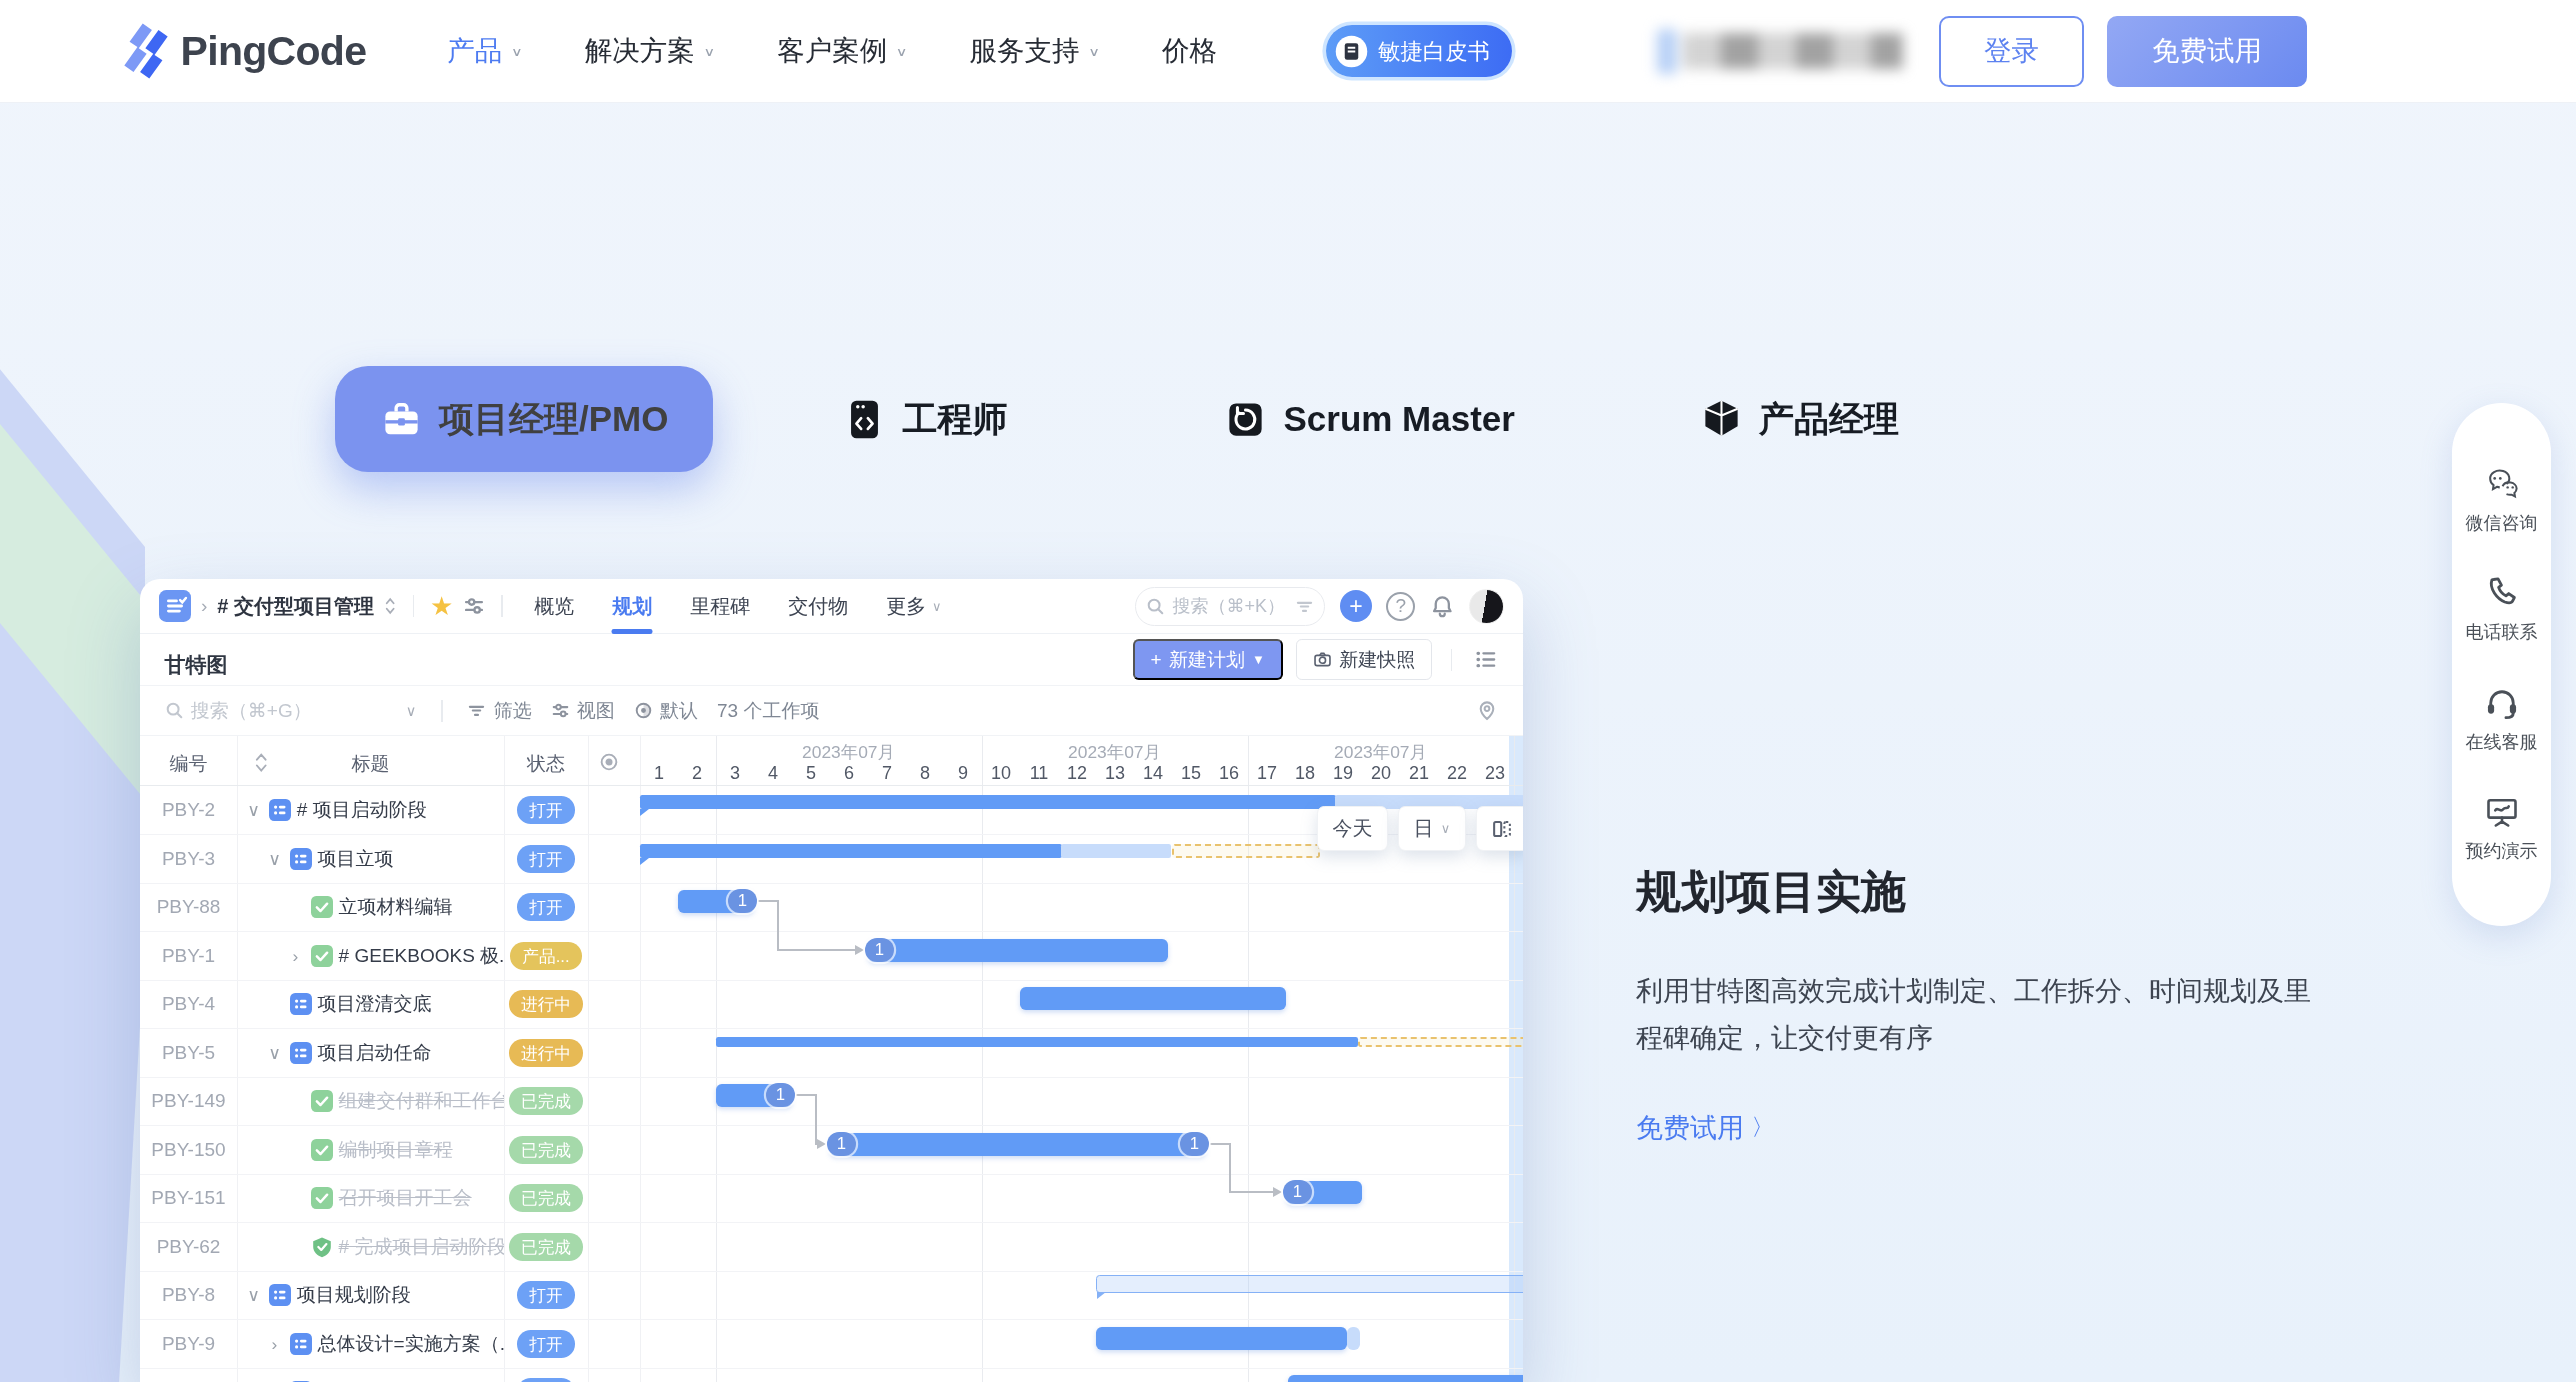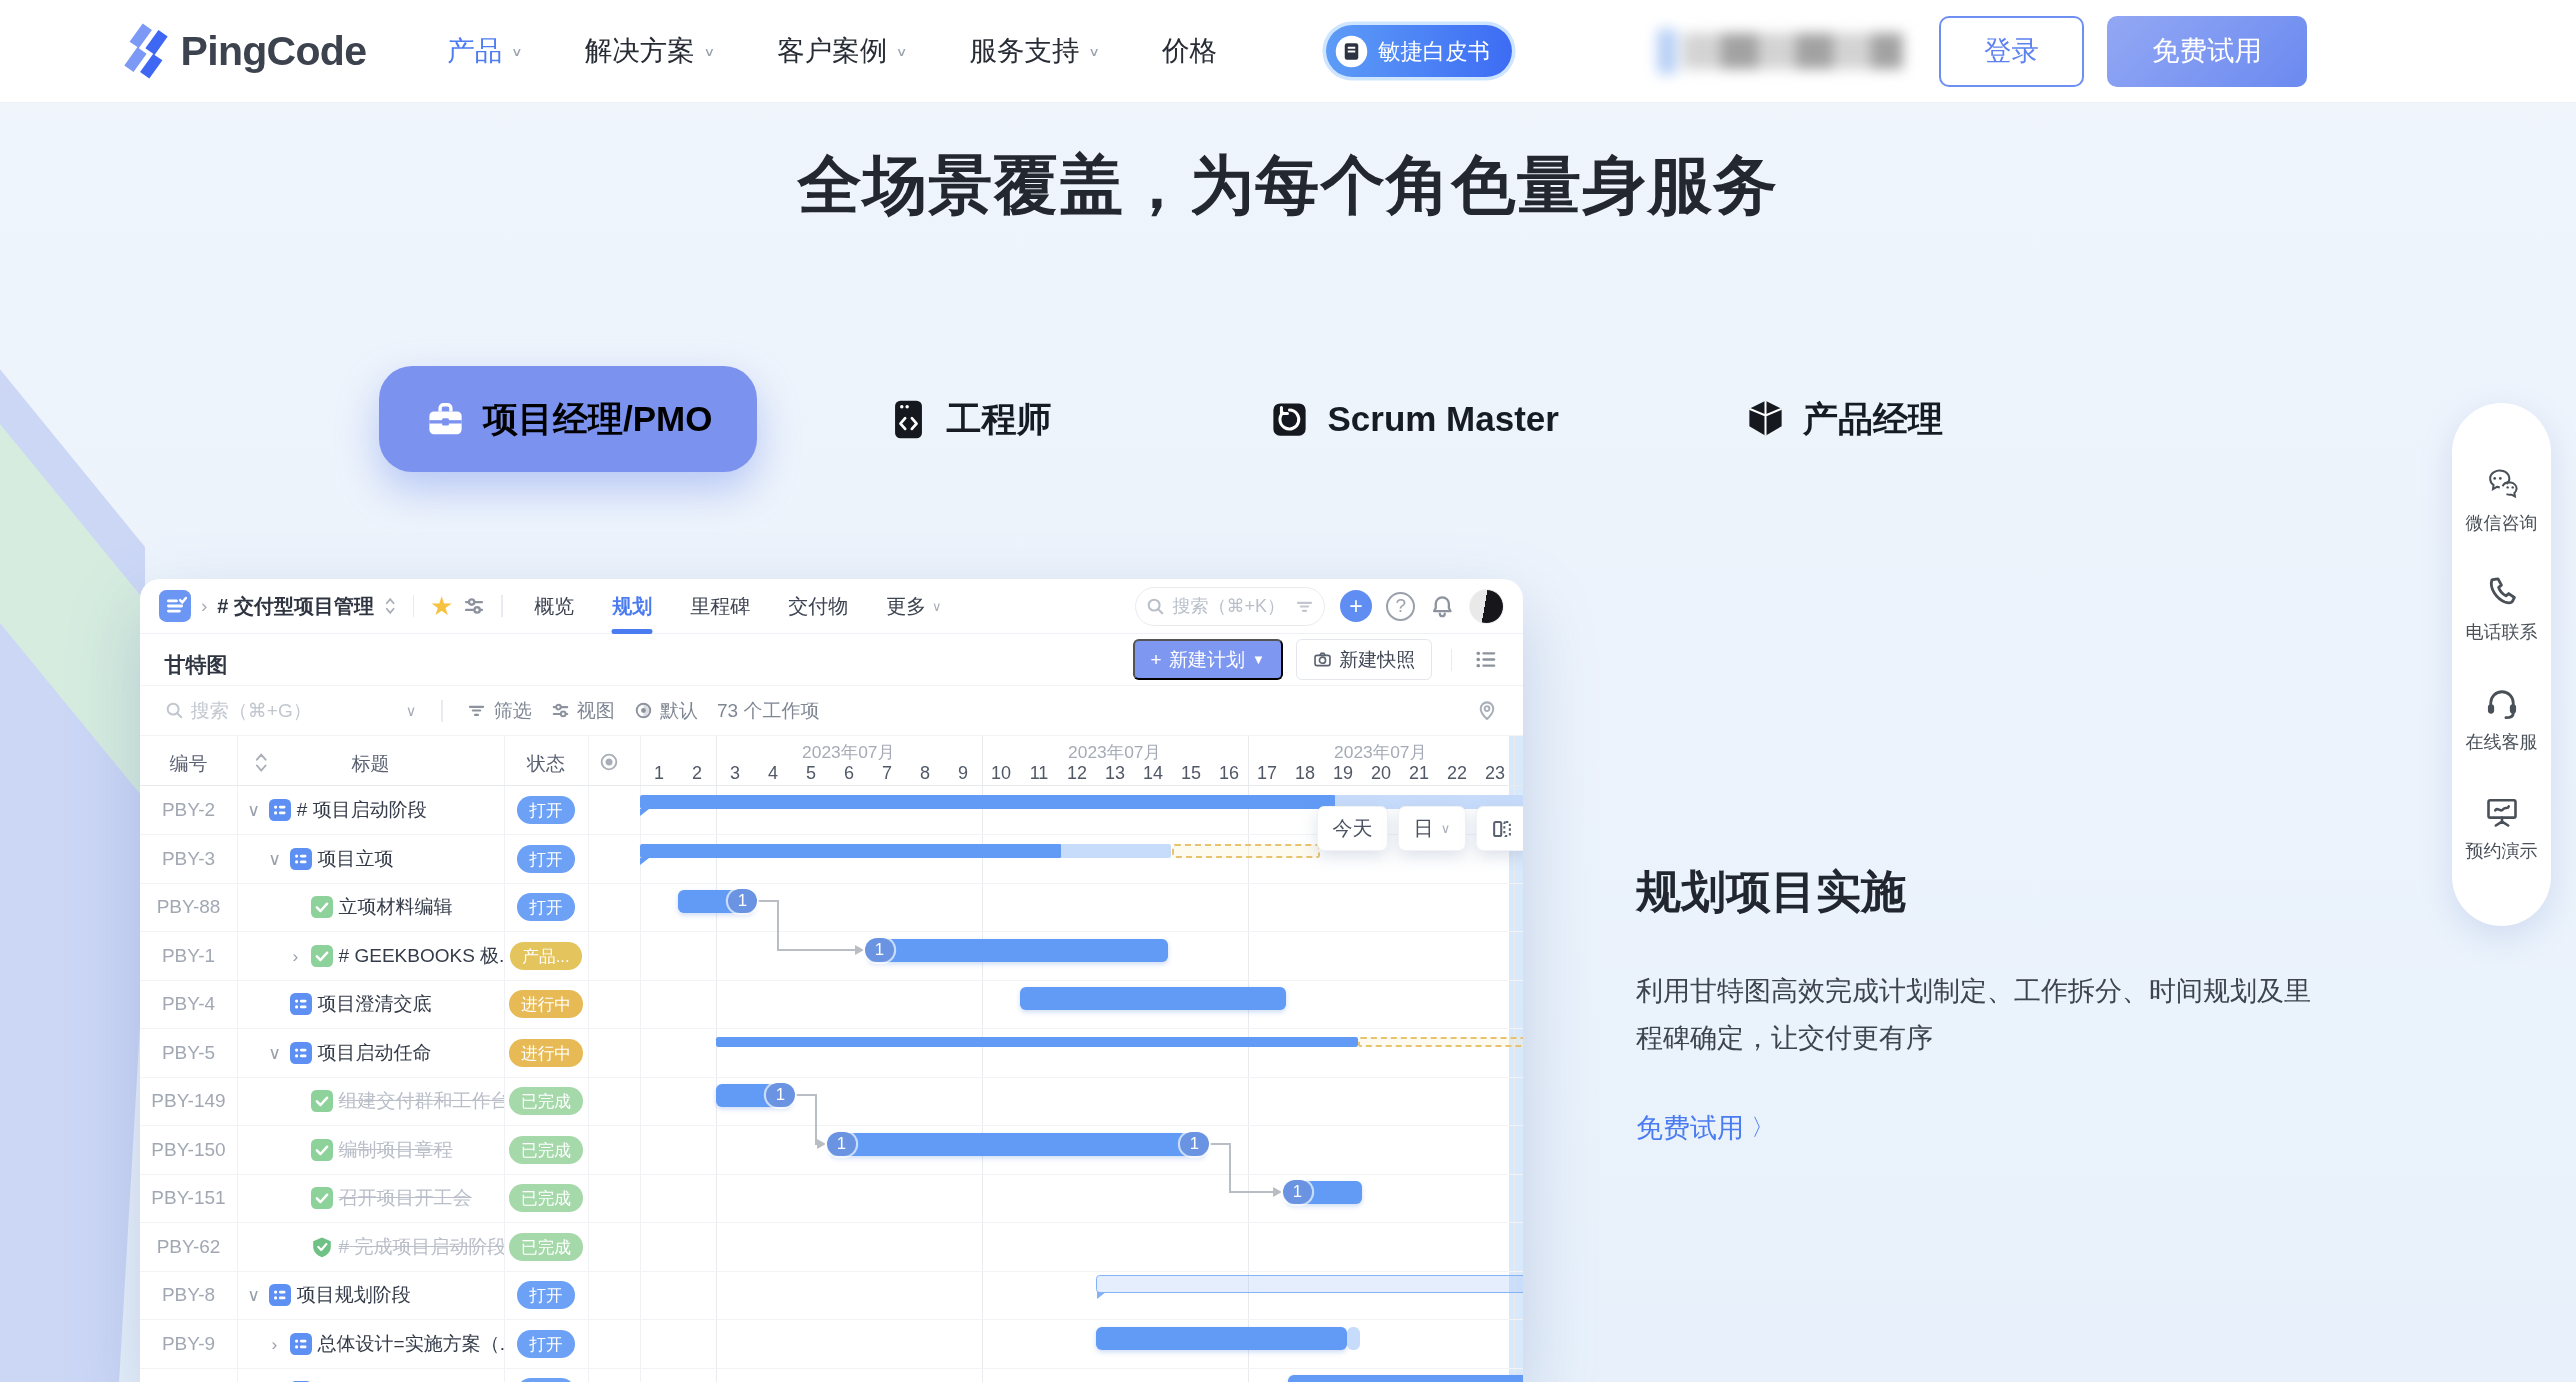--- a/index.html
+++ b/index.html
@@ -27,21 +27,21 @@
   
   .hero{position:absolute;top:103px;left:0;right:0;bottom:0;}
   .deco{position:absolute;left:0;top:259px;width:145px;height:1021px;z-index:0;}
   .deco.lav{background:#ccd7f6;clip-path:polygon(0 7.2px,145px 185px,145px 579px,119px 1021px,0 1021px);}
   .deco.grn{background:#d6ecdf;clip-path:polygon(0 62px,145px 239px,145px 438px,0 261px);}
   .hero-title{position:absolute;top:39px;left:0;width:100%;text-align:center;font-size:64px;font-weight:800;color:#23272f;letter-spacing:1.4px;margin:0;z-index:1;}
 
   .role-tabs{position:absolute;left:335px;top:263px;height:106px;display:flex;align-items:center;z-index:2;}
   .role-tab{display:flex;align-items:center;gap:16px;font-size:35px;font-weight:700;color:#171c24;cursor:pointer;white-space:nowrap;}
   .role-tab .role-ic{width:43px;height:43px;display:inline-flex;}
-  .role-tab.active{background:#7b93ef;color:#000000;border-radius:33px;height:106px;padding:0 45px;box-shadow:0 17.4px 40px rgba(116,144,238,.45);margin-left:44px;}
+  .role-tab.active{background:#7b93ef;color:#404040;border-radius:33px;height:106px;padding:0 45px;box-shadow:0 17.4px 40px rgba(116,144,238,.45);}
   .role-tab:nth-child(2){margin-left:130px;}
   .role-tab:nth-child(3){margin-left:217px;}
   .role-tab:nth-child(4){margin-left:185px;}
 
   
   .app-card{position:absolute;left:140px;top:476px;width:1383px;height:804px;background:#fff;border-radius:20px 20px 0 0;box-shadow:0 29px 72px rgba(86,115,176,.28);overflow:hidden;z-index:3;}
   .tb1{position:absolute;top:0;left:0;width:100%;height:55px;display:flex;align-items:center;padding:0 19px;border-bottom:1.4px solid #eef1f5;gap:10px;}
   .app-ic{width:32px;height:32px;display:inline-flex;flex:none;}
   .tb-chev{color:#a7adb7;font-size:19px;}
   .crumb{font-size:20px;color:#2e3440;font-weight:700;white-space:nowrap;}
@@ -186,21 +186,20 @@
           <span class="pb-num"></span>
         </div>
       <button class="login">登录</button>
       <button class="cta">免费试用</button>
     </div>
   </header>
 
   <section class="hero">
     <div class="deco lav"></div>
     <div class="deco grn"></div>
-    <h1 class="hero-title">全场景覆盖，为每个角色量身服务</h1>
     <div class="role-tabs" id="role-tabs">
         <div class="role-tab active">
           <span class="role-ic">
             <svg viewBox="0 0 64 64">
               <rect x="8" y="20" width="48" height="34" rx="7" fill="#fff"></rect>
               <path d="M24 20v-5a5 5 0 0 1 5-5h6a5 5 0 0 1 5 5v5" stroke="#fff" stroke-width="5" fill="none"></path>
               <rect x="8" y="33" width="48" height="5" fill="#7b93ef"></rect>
               <rect x="27" y="30" width="10" height="11" rx="2" fill="#7b93ef"></rect>
             </svg>
           </span>

